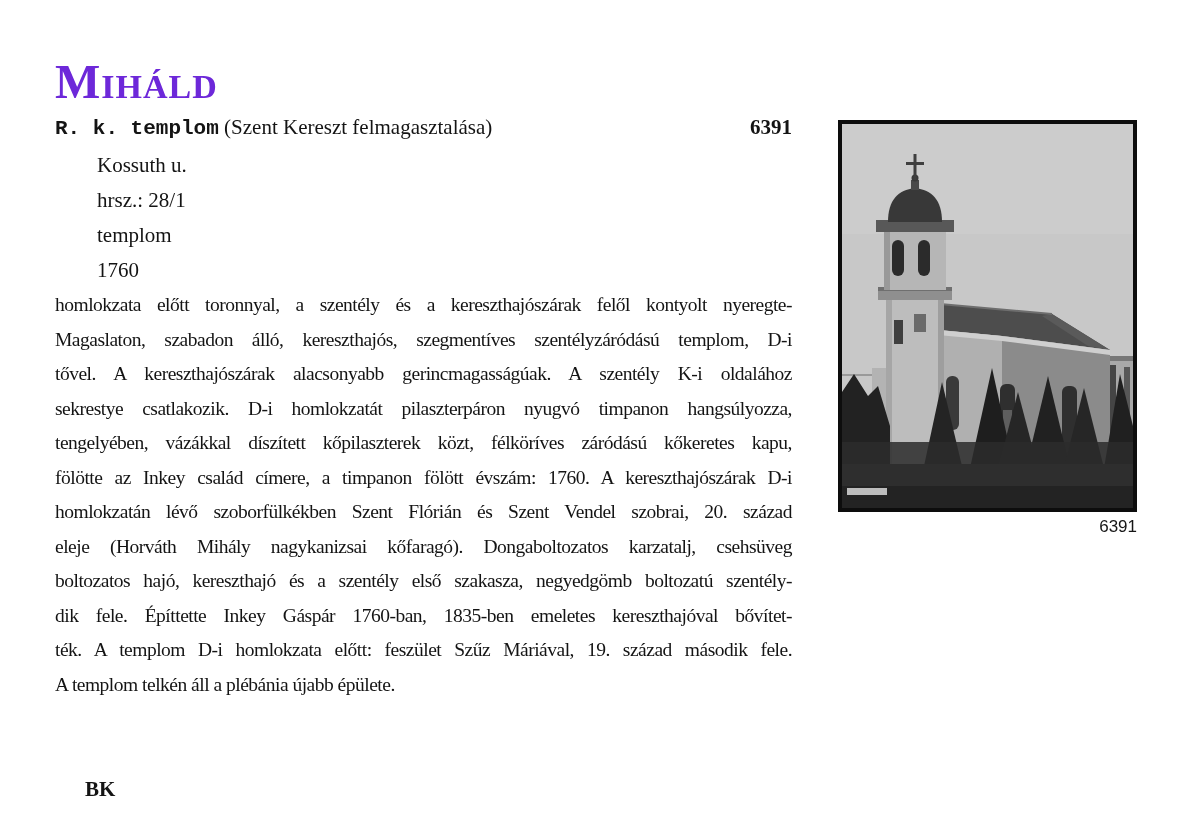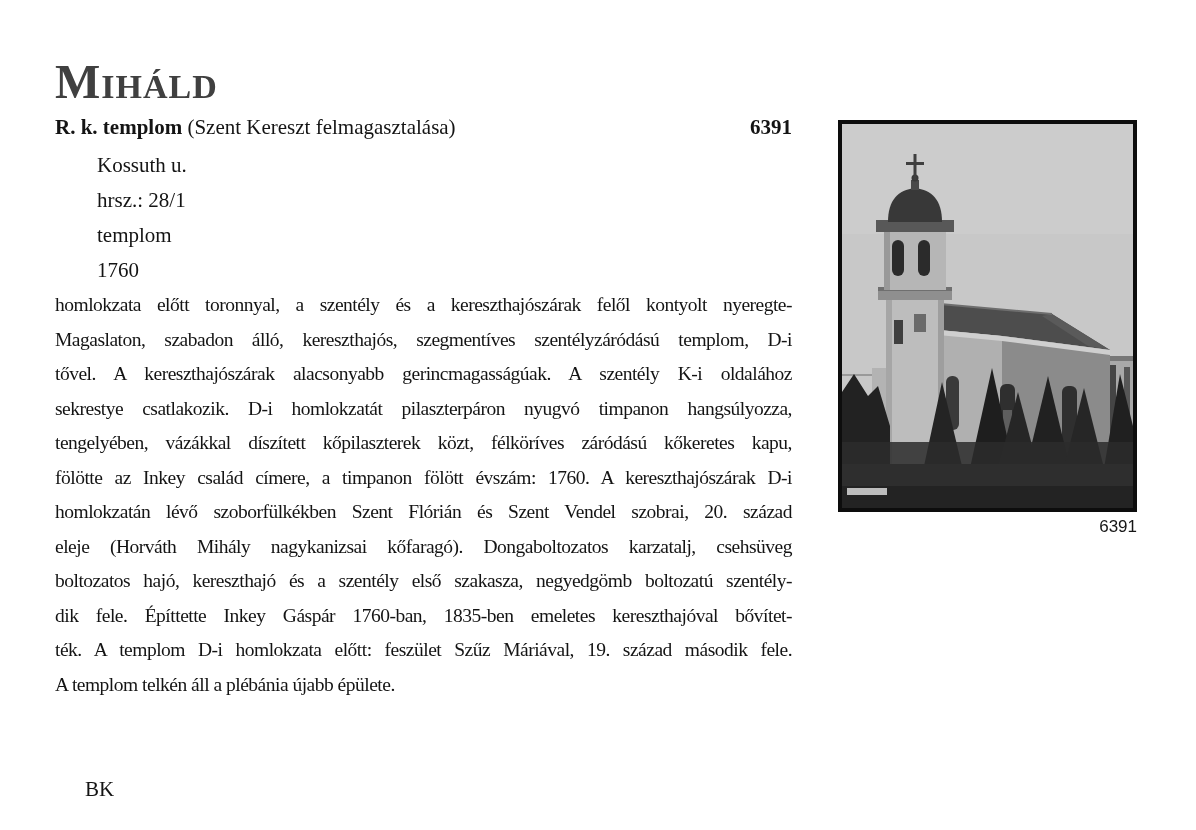--- a/index.html
+++ b/index.html
@@ -19,36 +19,36 @@
   
   .page-title {
     position: absolute;
     left: 55px;
     top: 24px;
     font-size: 48px;
     line-height: 52px;
     font-weight: bold;
     font-variant: small-caps;
     letter-spacing: 1px;
-    color: #404040;
+    color: #6d28d9;
   }
 
   .entry-header {
     position: absolute;
     left: 55px;
     top: 112px;
     width: 737px;
     display: flex;
     justify-content: space-between;
     align-items: baseline;
     font-size: 21px;
     line-height: 30px;
     white-space: nowrap;
   }
-  .entry-name   { font-weight: bold; }
+  .entry-name   { font-weight: bold; font-family: Liberation Mono, monospace; }
   .entry-dedication { font-weight: normal; }
   .entry-number { font-weight: bold; }
 
   .entry-details {
     position: absolute;
     left: 85px;
     top: 148px;
     font-size: 21px;
     margin-left: 12px;
   }
@@ -77,20 +77,21 @@
   .desc-line:last-child {
     text-align-last: left;
   }
 
   .entry-author {
     position: absolute;
     left: 85px;
     top: 772px;
     font-size: 21px;
     line-height: 34px;
+    font-weight: bold;
   }
 
   
   .photo-frame {
     position: absolute;
     left: 838px;
     top: 120px;
     width: 291px;
     height: 384px;
     border: 4px solid #0d0d0d;

